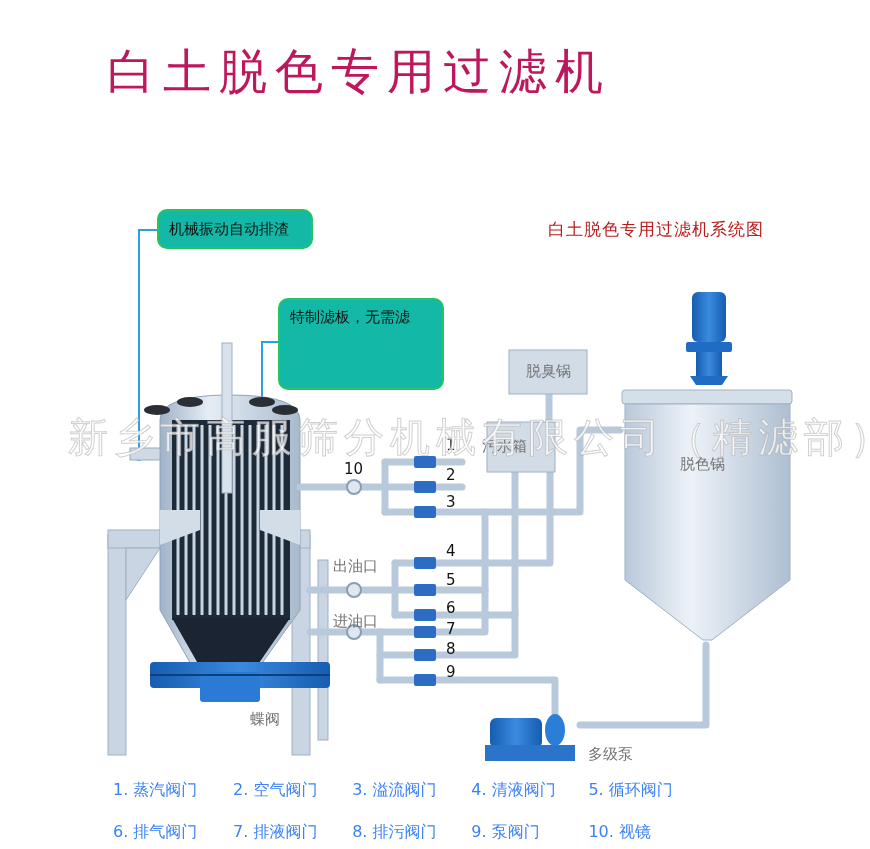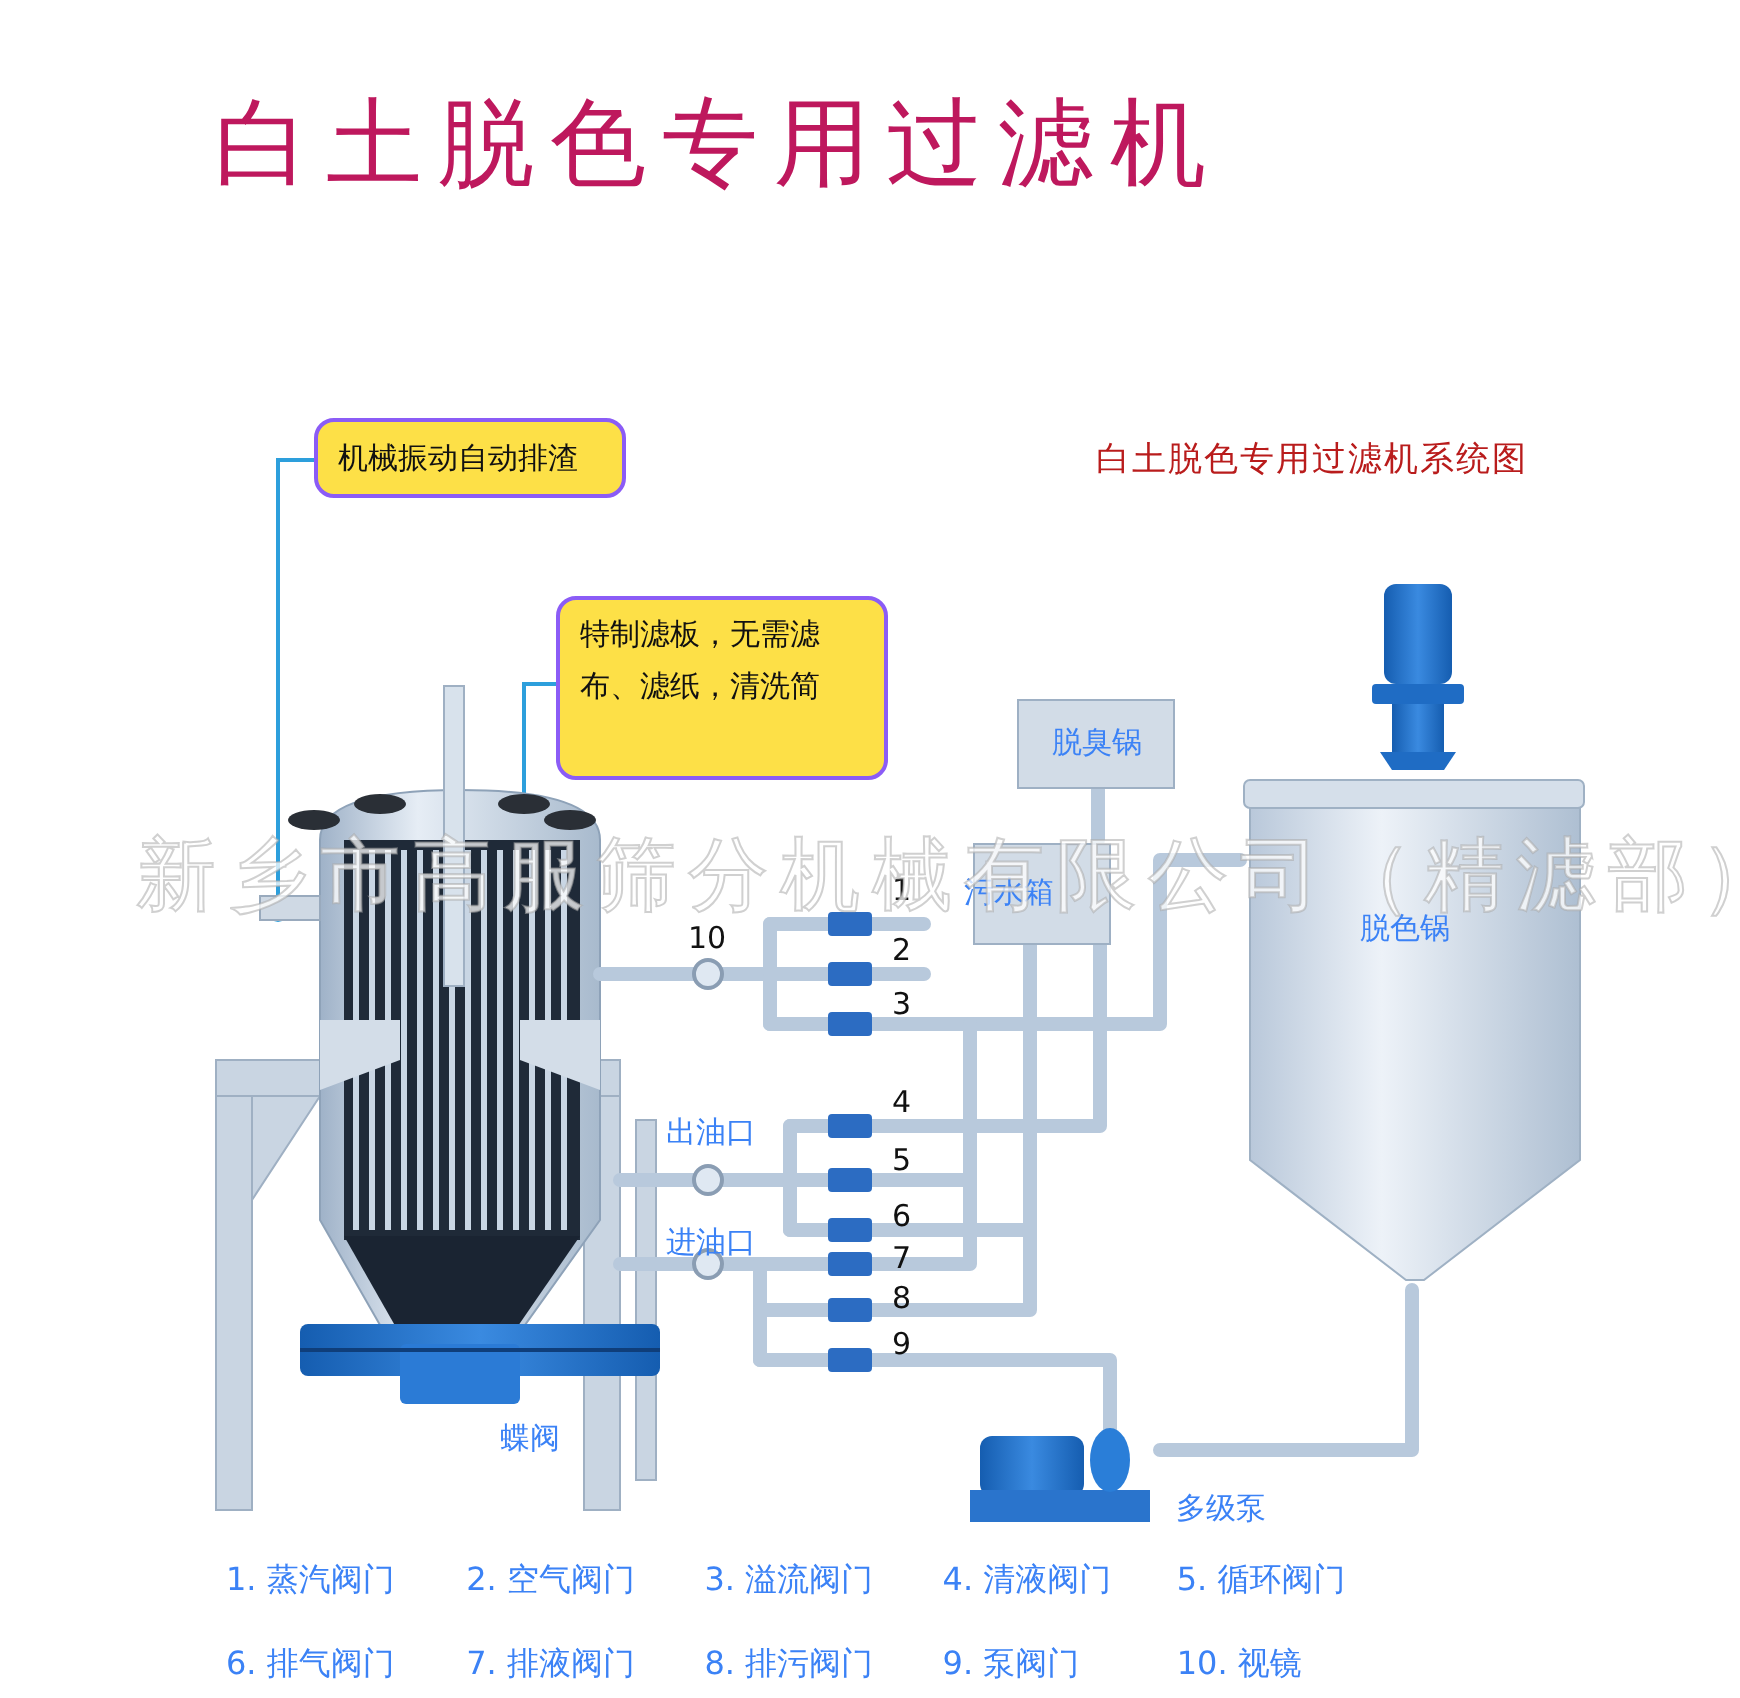--- a/index.html
+++ b/index.html
@@ -2,23 +2,23 @@
 <html><head>
 <meta charset="utf-8">
 <style>
   html, body { margin: 0; padding: 0; background: #ffffff; }
   body { width: 870px; height: 849px; position: relative; overflow: hidden;
          font-family: "DejaVu Sans", "Liberation Sans", sans-serif; color: #111; }
   .abs { position: absolute; }
   .title { left: 0; top: 40px; width: 718px; text-align: center; font-size: 48px;
            font-weight: normal; letter-spacing: 8px; color: #be185d; }
   .subtitle { left: 548px; top: 218px; font-size: 17px; color: #b91c1c; letter-spacing: 1px; }
-  .callout { border: 2px solid #8b5cf6; border-radius: 10px; background: #fde047;
+  .callout { border: 2px solid #22c55e; border-radius: 10px; background: #14b8a6;
              font-size: 15px; color: #111; line-height: 26px; padding: 4px 10px; }
-  .label { font-size: 15px; color: #3b82f6; }
+  .label { font-size: 15px; color: #737373; }
   .num { font-size: 15px; color: #111; }
   .watermark { left: 68px; top: 410px; font-size: 40px; color: rgba(255,255,255,0.75);
                letter-spacing: 6px; white-space: nowrap; -webkit-text-stroke: 1px rgba(170,170,170,0.55); }
   .legend { left: 113px; font-size: 16px; color: #3b82f6; width: 600px; }
   .legend span { display: inline-block; }
   svg { position: absolute; left: 0; top: 0; }
 </style>
 </head>
 <body>
 
@@ -166,21 +166,20 @@
     <rect x="485" y="745" width="90" height="16" fill="#2a74cc"></rect>
     <ellipse cx="555" cy="730" rx="10" ry="16" fill="#2a7ed8"></ellipse>
   </g>
 </svg>
 
 <div class="abs callout" style="left:157px; top:209px; width:132px; height:28px; line-height:28px;">
   <span>机械振动自动排渣</span>
 </div>
 <div class="abs callout" style="left:278px; top:298px; width:142px; height:80px;">
   <div>特制滤板，无需滤</div>
-  <div>布、滤纸，清洗简</div>
 </div>
 
 <div class="abs label" style="left:526px; top:362px;">脱臭锅</div>
 <div class="abs label" style="left:482px; top:437px;">污水箱</div>
 <div class="abs label" style="left:680px; top:455px;">脱色锅</div>
 <div class="abs label" style="left:250px; top:710px;">蝶阀</div>
 <div class="abs label" style="left:588px; top:745px;">多级泵</div>
 <div class="abs label" style="left:333px; top:557px;">出油口</div>
 <div class="abs label" style="left:333px; top:612px;">进油口</div>
 

